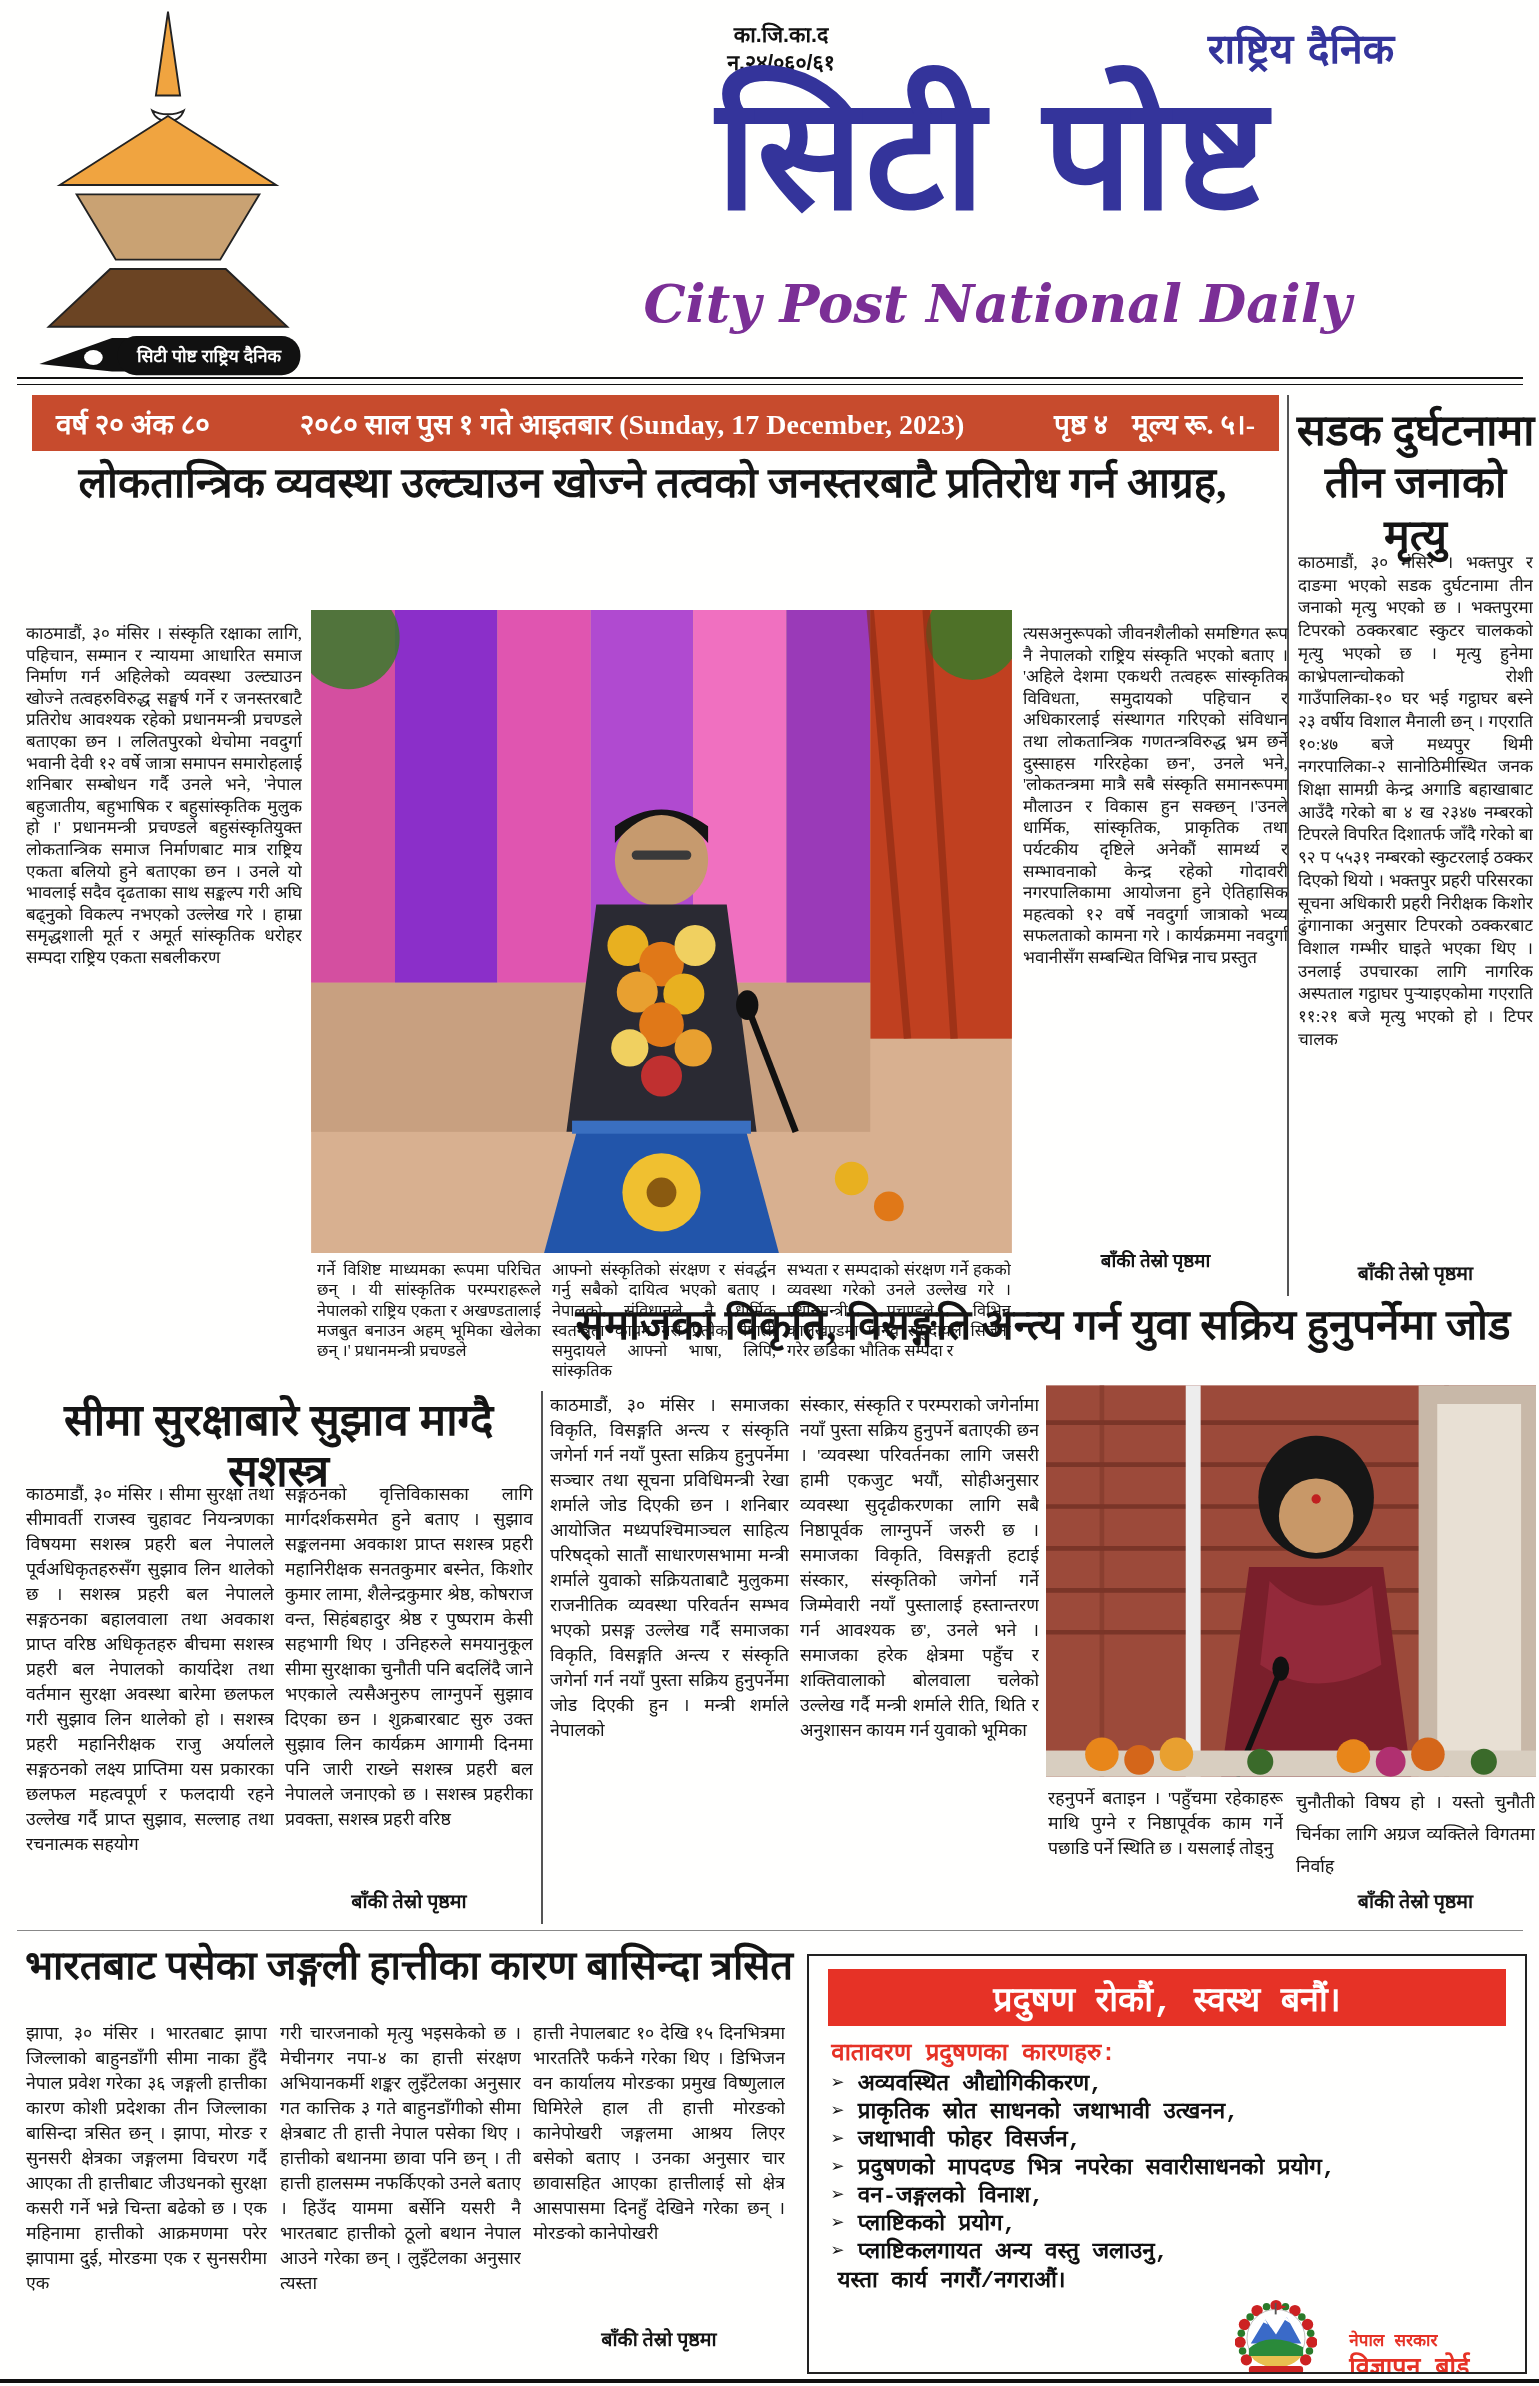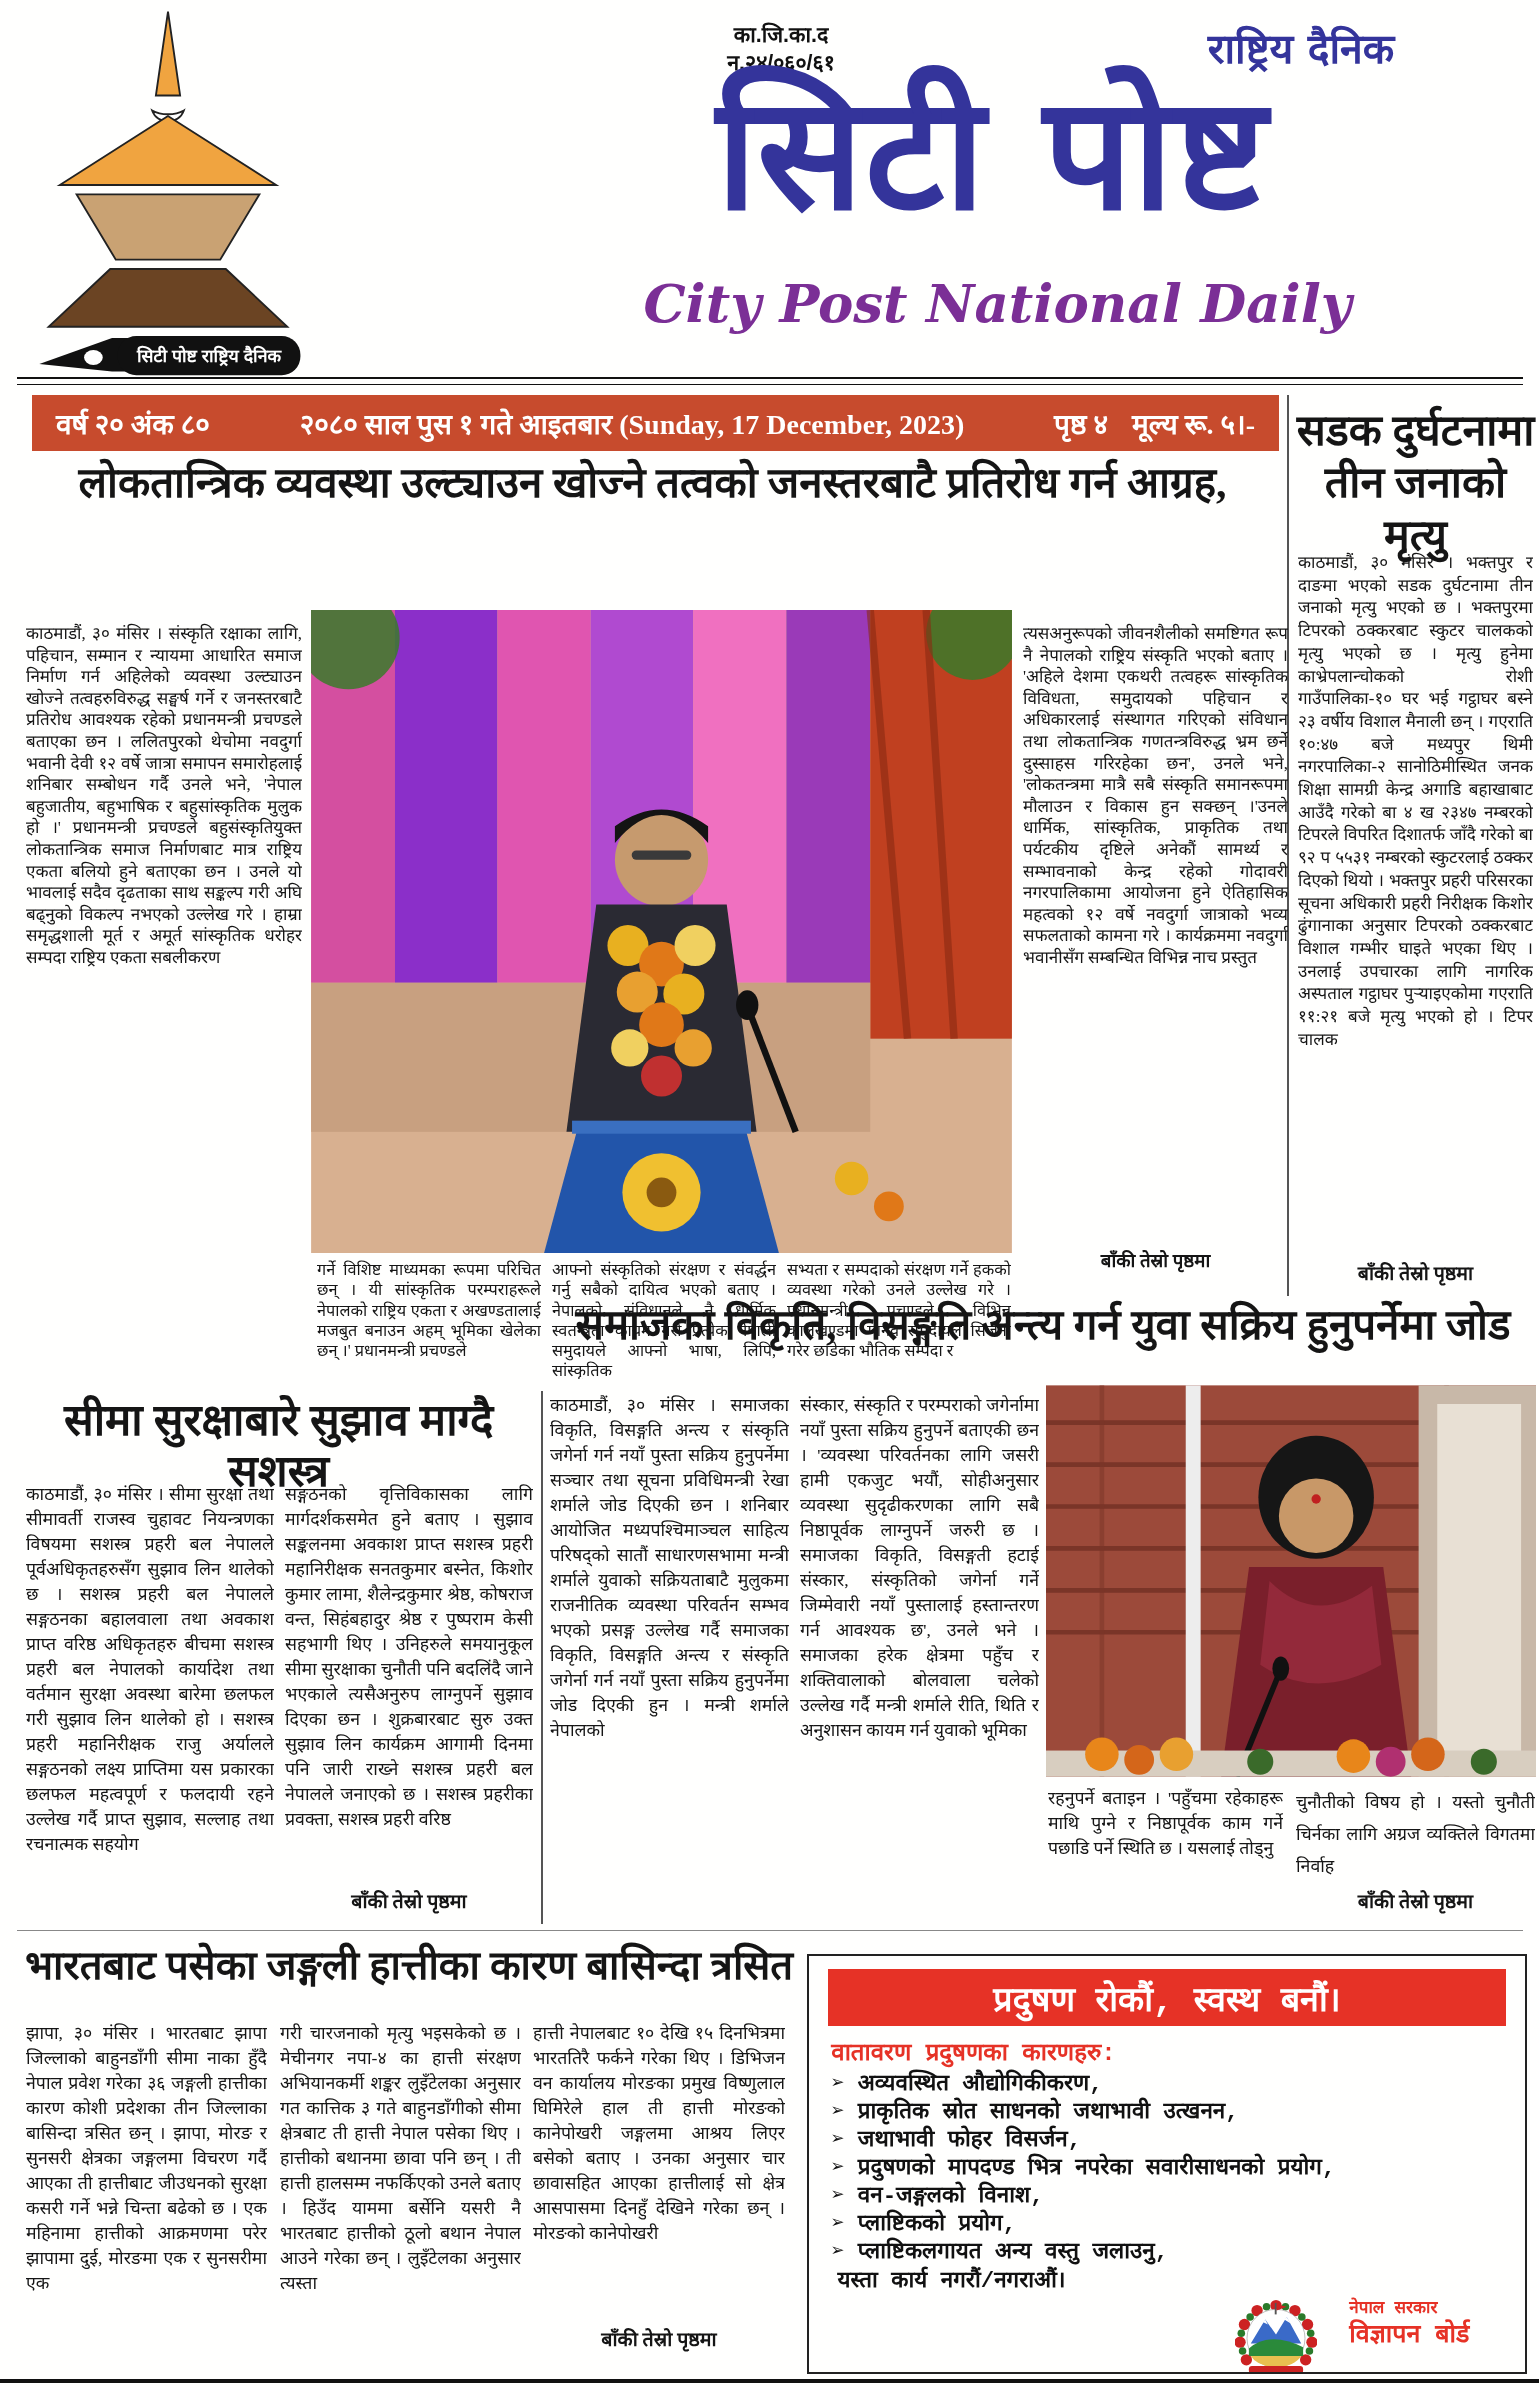--- a/index.html
+++ b/index.html
@@ -62,21 +62,21 @@
   .ele-cont{left:533px;top:2325px;width:252px;font-size:19.6px;font-weight:800;text-align:center;}
   
   .ad{left:807px;top:1954px;width:720px;height:420px;border:2.8px solid #222;box-sizing:border-box;
       padding:13px 18.6px 7.5px 18.6px;overflow:hidden;font-family:Liberation Mono, monospace;}
   .ad-title{background:#E63226;color:#fff;text-align:center;font-size:34px;font-weight:700;padding:5.6px 0;}
   .ad-sub{color:#E63226;font-weight:800;font-size:24px;margin:7.5px 0 3.7px 3.7px;}
   .ad-list{margin:0 0 0 3.7px;padding:0;list-style:none;}
   .ad-list li{display:flex;gap:13px;font-size:22.4px;line-height:28px;font-weight:600;color:#111;}
   .ad-arrow{flex:0 0 auto;}
   .ad-foot{font-size:22.4px;line-height:30px;font-weight:600;margin-left:10px;color:#111;}
-  .ad-row{display:flex;justify-content:flex-end;align-items:flex-start;gap:32px;margin-top:1.9px;padding-right:37px;}
+  .ad-row{display:flex;justify-content:flex-end;align-items:flex-end;gap:32px;margin-top:1.9px;padding-right:37px;}
   .ad-org{text-align:left;color:#E63226;line-height:1.3;}
   .ad-org .o1{font-size:17px;font-weight:700;}
   .ad-org .o2{font-size:25px;font-weight:700;}
   .bottom-rule{left:0;top:2379px;width:1539px;height:3.7px;background:#111;}
 </style>
 </head>
 <body>
 
 <div class="page">
 

